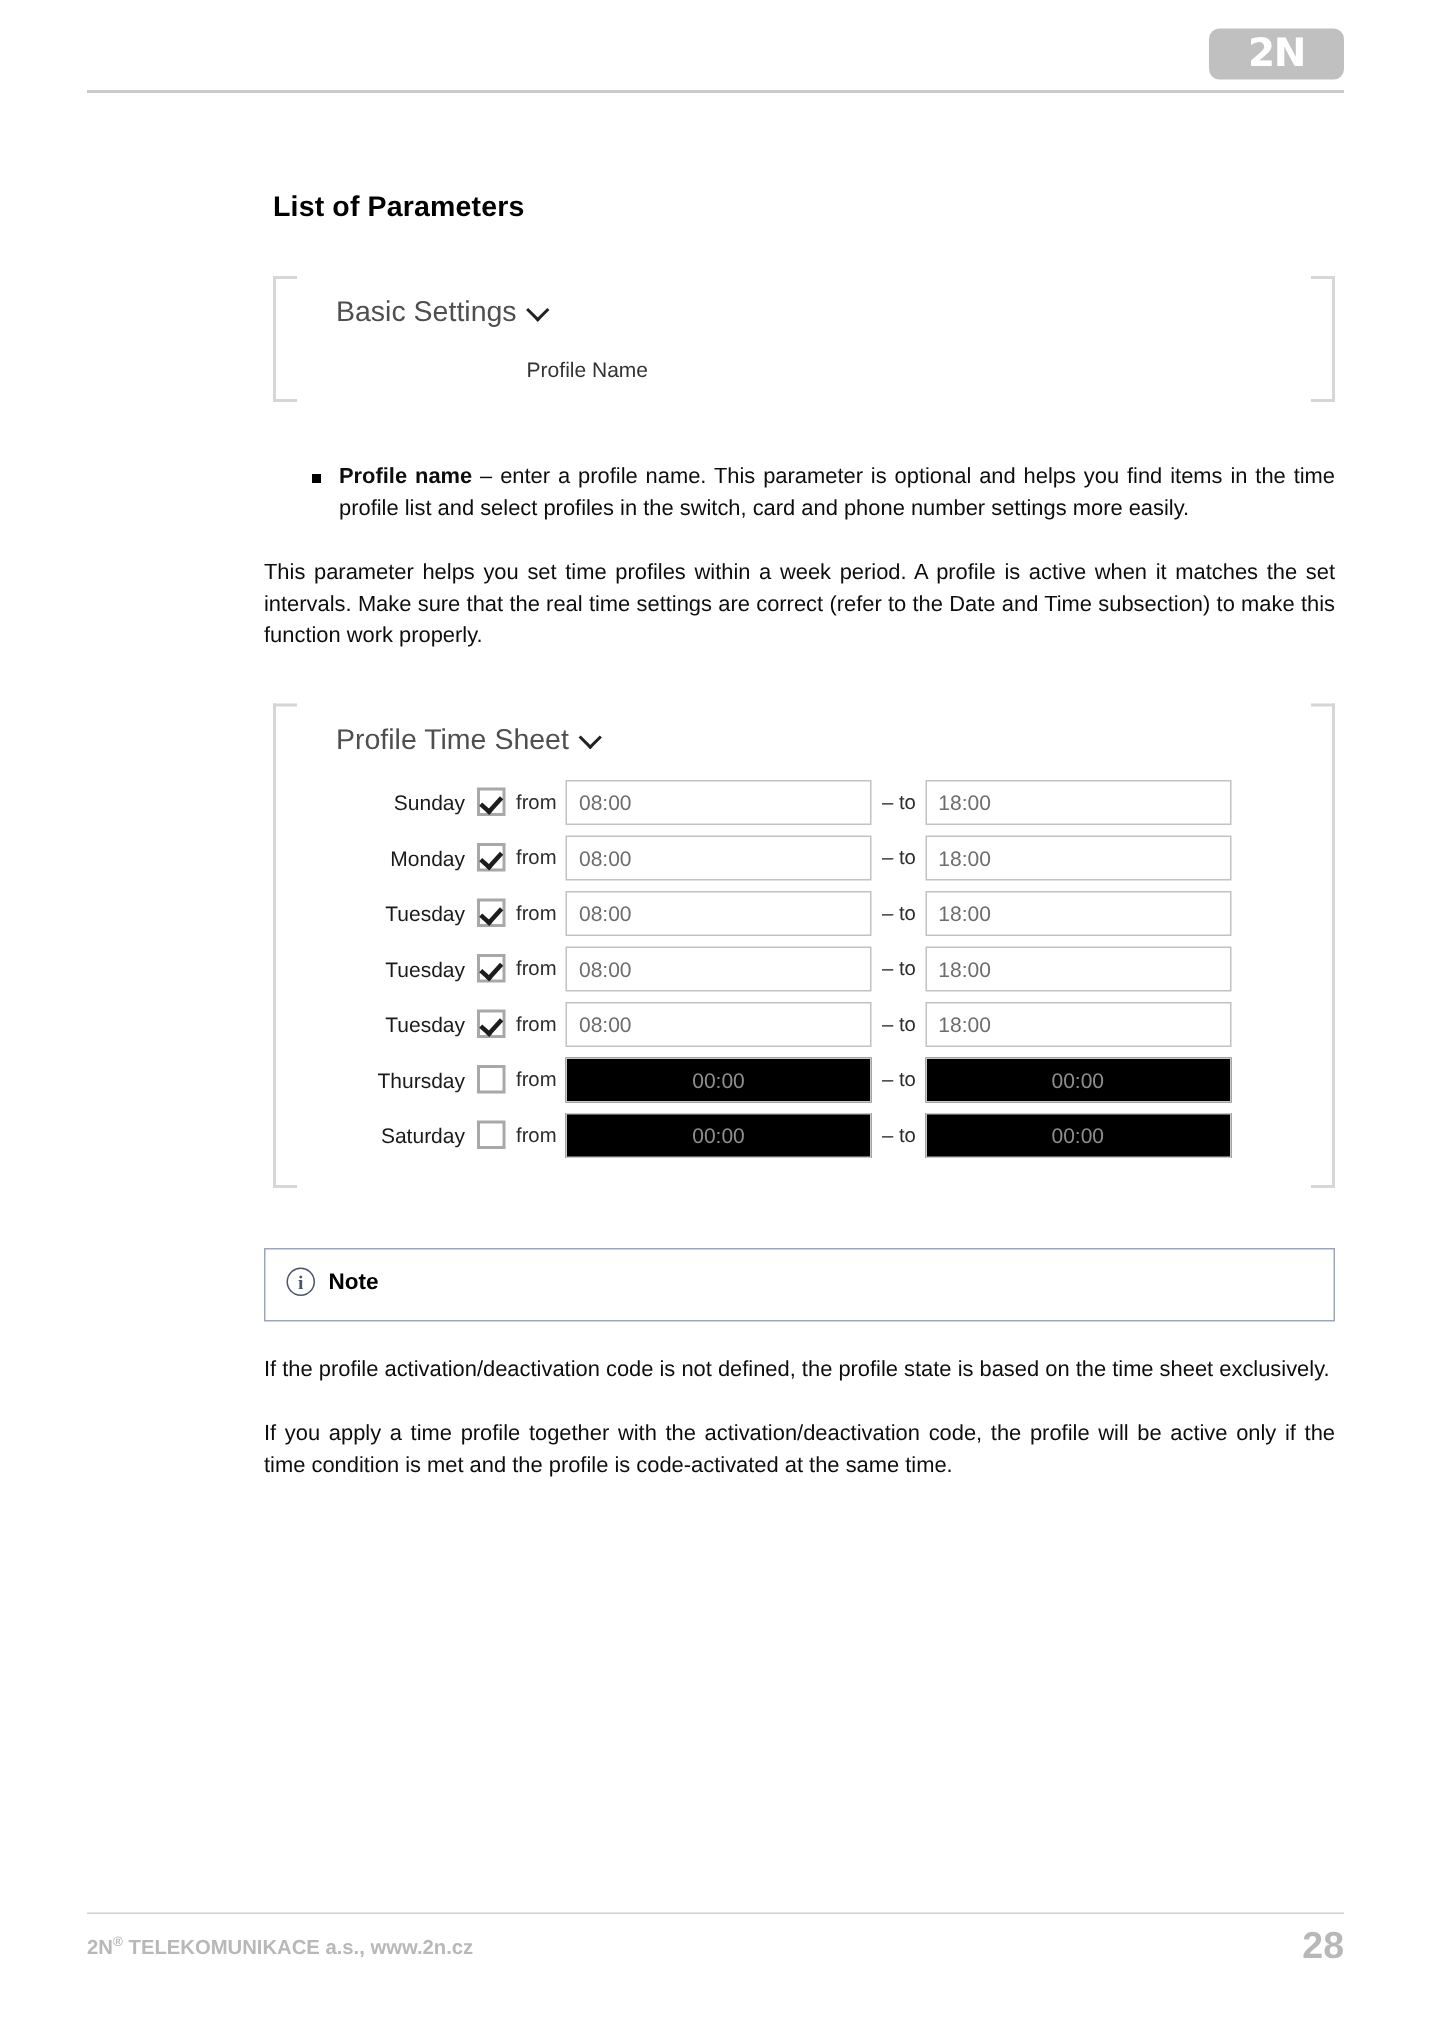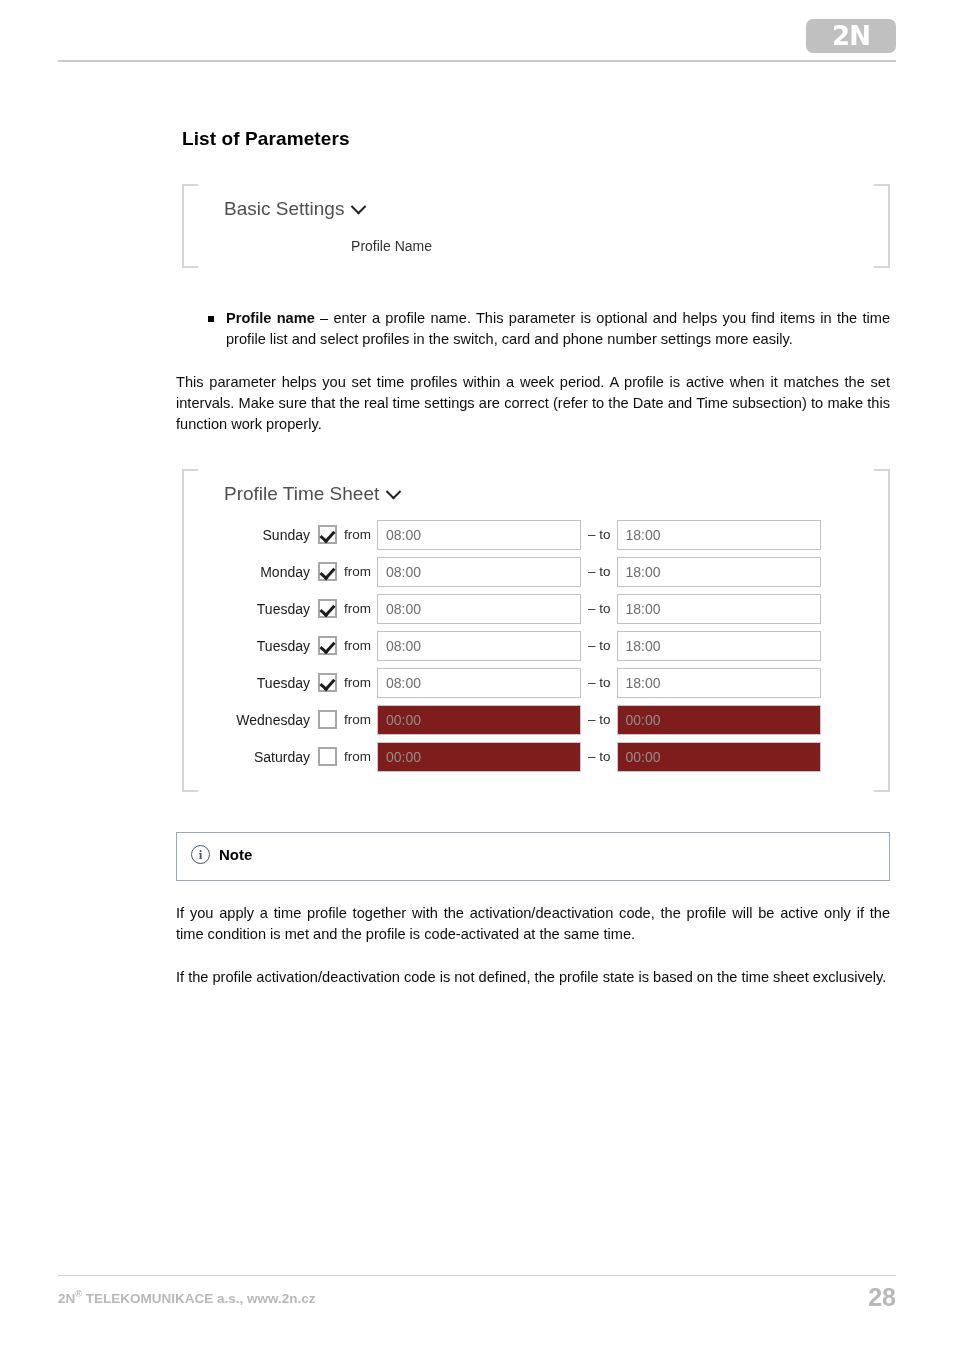--- a/index.html
+++ b/index.html
@@ -227,23 +227,24 @@
     border: 1px solid #c2c2c2;
     background: #ffffff;
     font-family: "Liberation Sans", sans-serif;
     font-size: 14px;
     color: #6d6d6d;
     padding: 0 8px;
   }
   .time-in.from { width: 204px; }
   .time-in.to   { width: 204px; }
   .time-in.disabled {
-    background: #7f1d1d;
+    background: #000000;
     color: #8e8e8e;
     border-color: #c8c8c8;
+    text-align: center;
   }
 
   
   .note-box {
     margin-top: 40px;
     border: 1px solid #9aa7bd;
     background: #ffffff;
     padding: 12px 16px 16px 14px;
   }
   .note-head {
@@ -407,21 +408,21 @@
         </div>
         <div class="sheet-row">
           <div class="day-label">Tuesday</div>
           <div class="cbox on"></div>
           <span class="small-lbl">from</span>
           <div class="time-in from">08:00</div>
           <span class="small-lbl">– to</span>
           <div class="time-in to">18:00</div>
         </div>
         <div class="sheet-row">
-          <div class="day-label">Wednesday</div>
+          <div class="day-label">Thursday</div>
           <div class="cbox"></div>
           <span class="small-lbl">from</span>
           <div class="time-in from disabled">00:00</div>
           <span class="small-lbl">– to</span>
           <div class="time-in to disabled">00:00</div>
         </div>
         <div class="sheet-row">
           <div class="day-label">Saturday</div>
           <div class="cbox"></div>
           <span class="small-lbl">from</span>
@@ -432,21 +433,21 @@
       </div>
   </div>
 
   <div class="note-box">
     <div class="note-head">
       <span class="note-icon">i</span>
       <span class="note-title">Note</span>
     </div>
   </div>
 
+  <p class="para">If the profile activation/deactivation code is not defined, the profile state is based on the time sheet exclusively.</p>
   <p class="para">If you apply a time profile together with the activation/deactivation code, the profile will be active only if the time condition is met and the profile is code-activated at the same time.</p>
-  <p class="para">If the profile activation/deactivation code is not defined, the profile state is based on the time sheet exclusively.</p>
 </div>
 
 <div class="footer-rule"></div>
 <div class="footer">
   <div class="footer-left"><span>2N</span><sup>®</sup> <span>TELEKOMUNIKACE a.s., www.2n.cz</span></div>
   <div class="footer-page">28</div>
 </div>
 
 </body></html>

